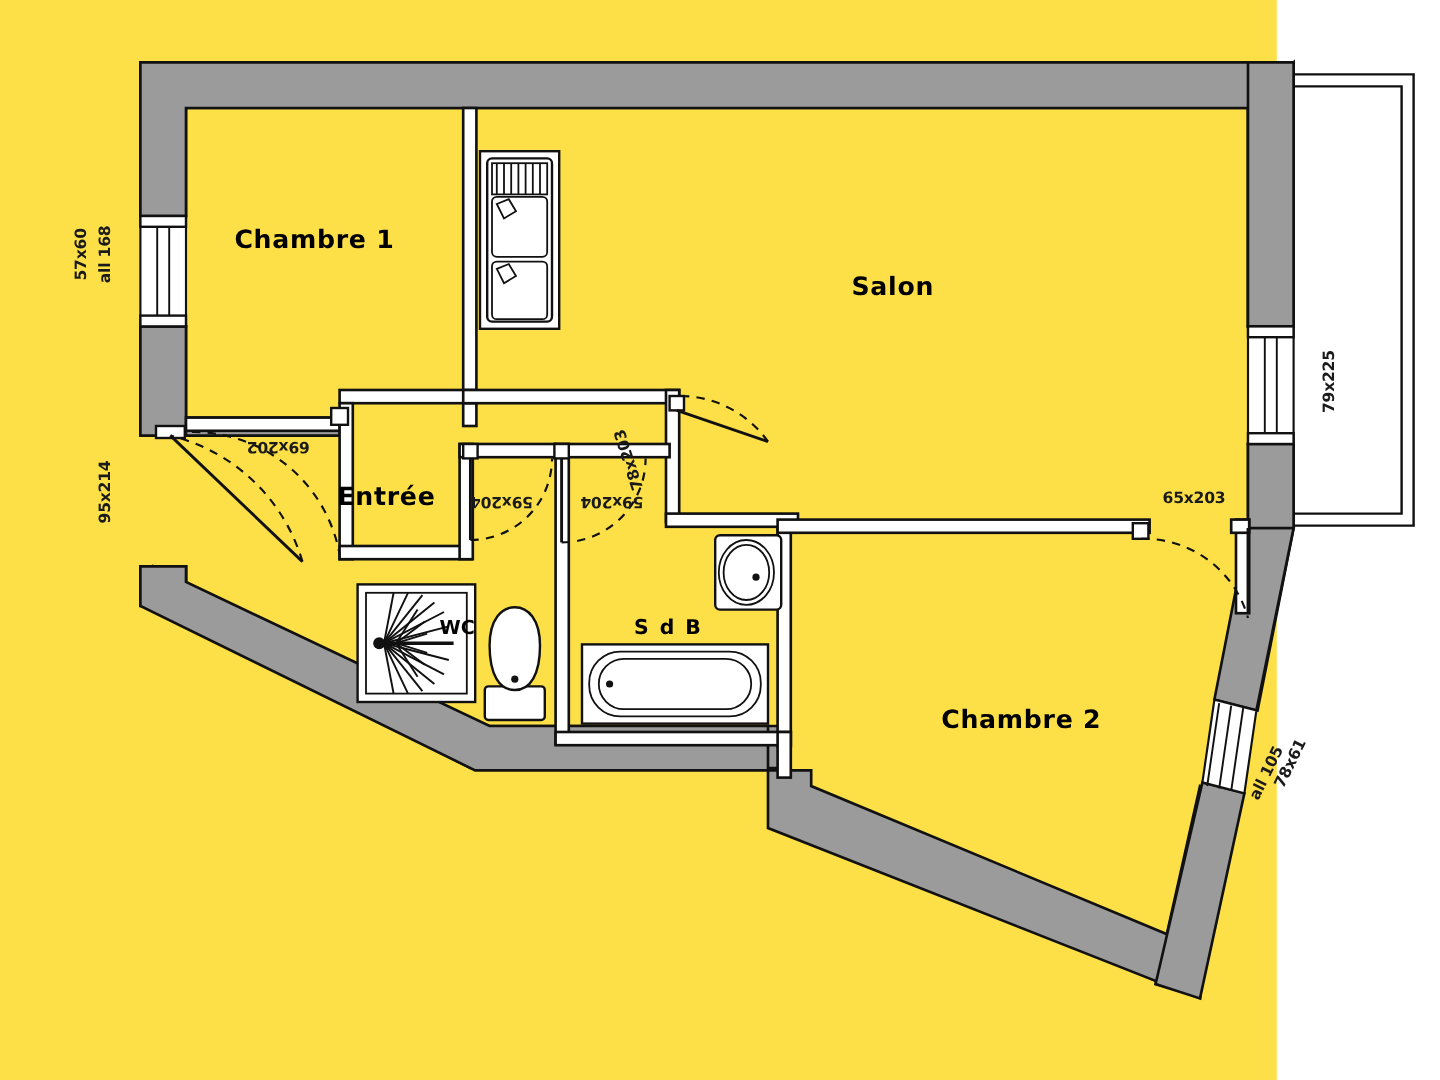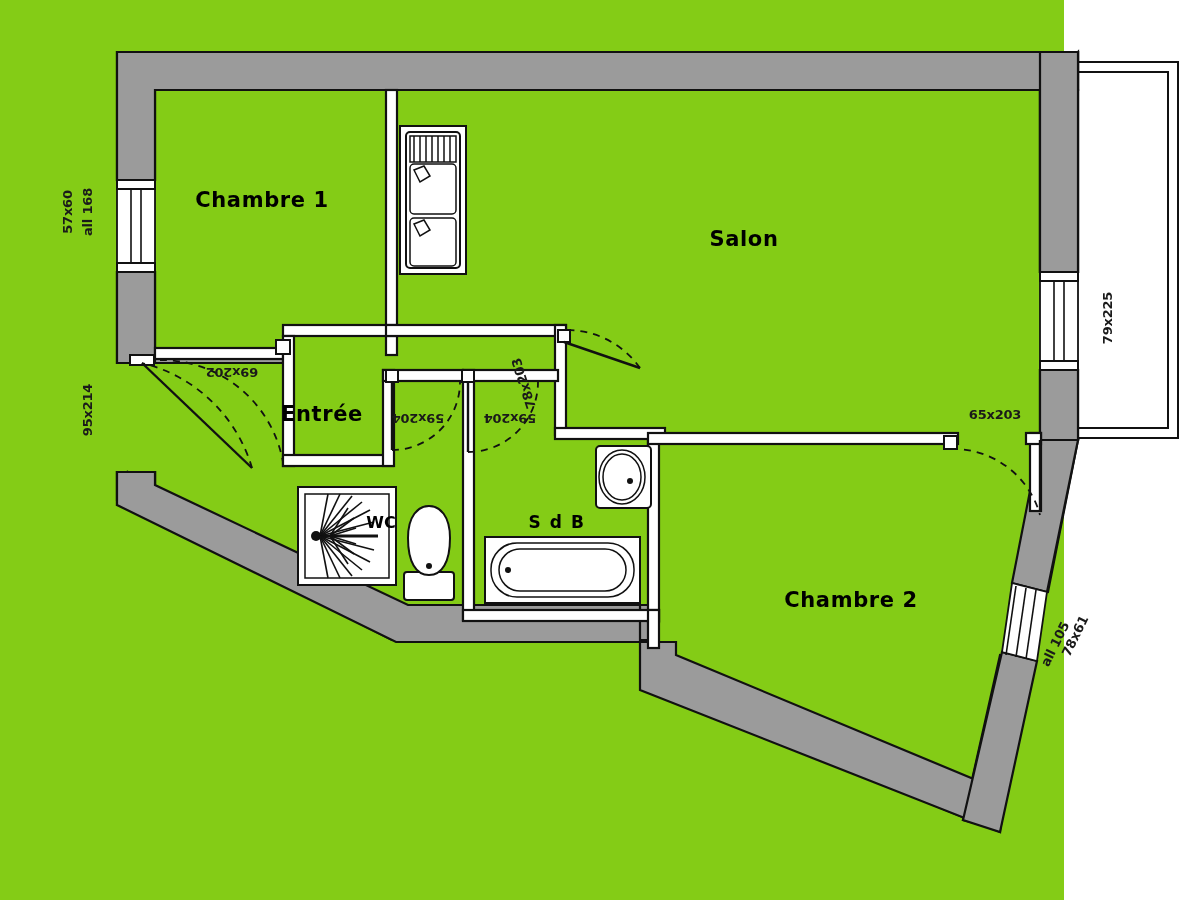--- a/index.html
+++ b/index.html
@@ -10,21 +10,21 @@
   body {
     width: 1200px;
     height: 900px;
     font-family: "DejaVu Sans", "Liberation Sans", sans-serif;
     overflow: hidden;
   }
   #plan-root {
     position: relative;
     width: 1064px;
     height: 900px;
-    background: #84cc16;
+    background: #fde047;
   }
   svg.plan {
     display: block;
     width: 1200px;
     height: 900px;
   }
   .wall-fill   { fill: #9b9b9b; stroke: #111111; stroke-width: 2.2; }
   .partition   { fill: #ffffff; stroke: #111111; stroke-width: 2.2; }
   .balcony     { fill: none;    stroke: #111111; stroke-width: 2.0; }
   .fixture     { fill: #ffffff; stroke: #111111; stroke-width: 2.0; }

